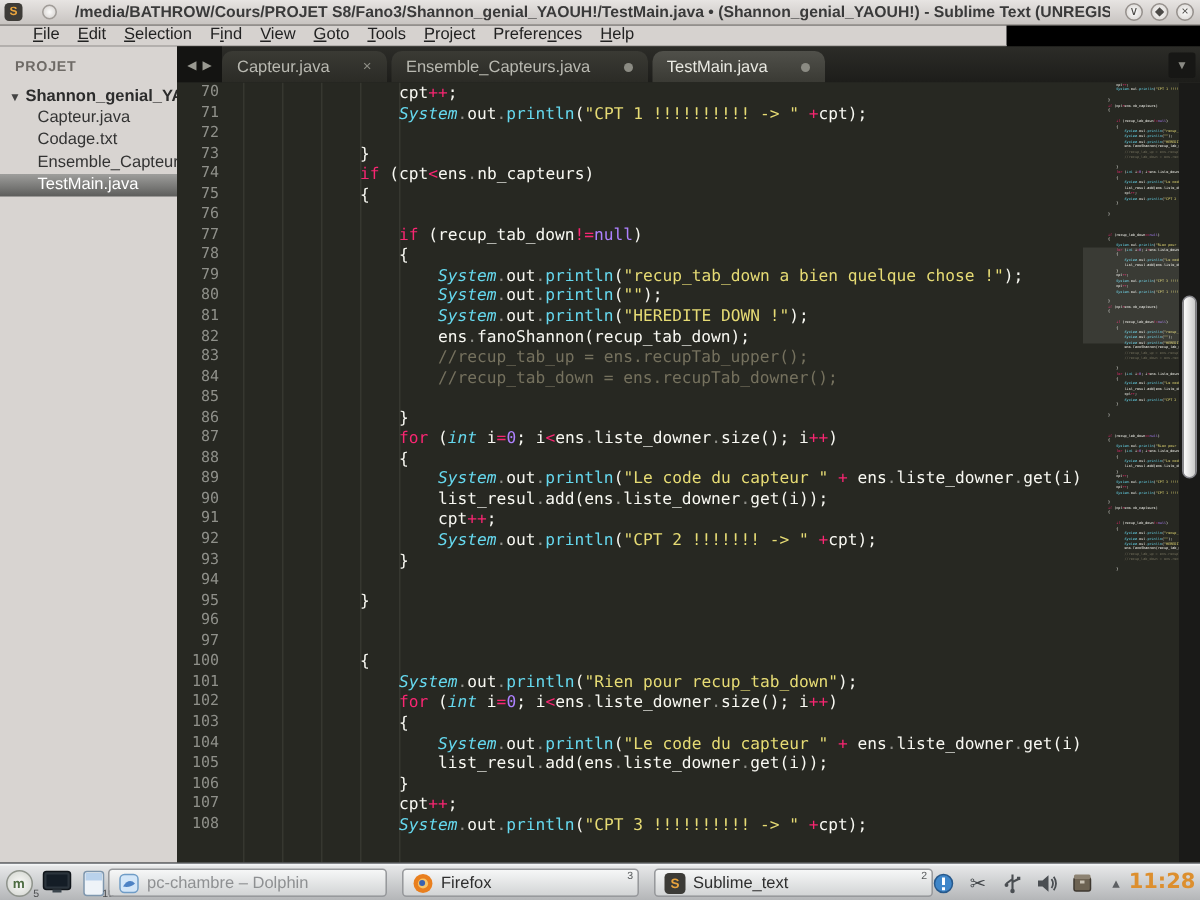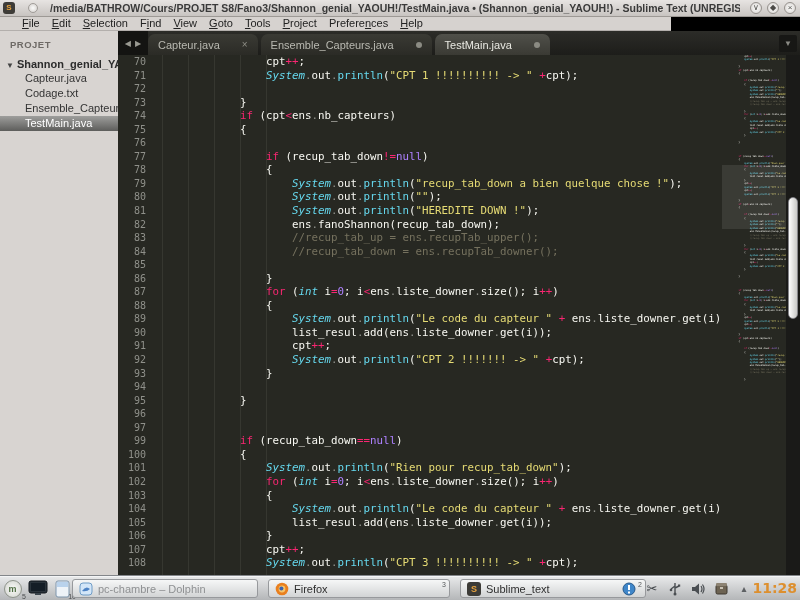--- a/index.html
+++ b/index.html
@@ -189,21 +189,20 @@
           <div class="cl"><span class="ln">88</span><span class="lt"><span class="tp">                </span><span class="tp">{</span></span></div>
           <div class="cl"><span class="ln">89</span><span class="lt"><span class="tp">                    </span><span class="tc">System</span><span class="td">.</span><span class="tp">out</span><span class="td">.</span><span class="tf">println</span><span class="tp">(</span><span class="ts">"Le code du capteur "</span><span class="tp"> </span><span class="tk">+</span><span class="tp"> ens</span><span class="td">.</span><span class="tp">liste_downer</span><span class="td">.</span><span class="tp">get(i)</span><span class="td">.</span></span></div>
           <div class="cl"><span class="ln">90</span><span class="lt"><span class="tp">                    </span><span class="tp">list_resul</span><span class="td">.</span><span class="tp">add(ens</span><span class="td">.</span><span class="tp">liste_downer</span><span class="td">.</span><span class="tp">get(i));</span></span></div>
           <div class="cl"><span class="ln">91</span><span class="lt"><span class="tp">                    </span><span class="tp">cpt</span><span class="tk">++</span><span class="tp">;</span></span></div>
           <div class="cl"><span class="ln">92</span><span class="lt"><span class="tp">                    </span><span class="tc">System</span><span class="td">.</span><span class="tp">out</span><span class="td">.</span><span class="tf">println</span><span class="tp">(</span><span class="ts">"CPT 2 !!!!!!! -&gt; "</span><span class="tp"> </span><span class="tk">+</span><span class="tp">cpt);</span></span></div>
           <div class="cl"><span class="ln">93</span><span class="lt"><span class="tp">                </span><span class="tp">}</span></span></div>
           <div class="cl"><span class="ln">94</span><span class="lt"><span class="tp"></span></span></div>
           <div class="cl"><span class="ln">95</span><span class="lt"><span class="tp">            </span><span class="tp">}</span></span></div>
           <div class="cl"><span class="ln">96</span><span class="lt"><span class="tp"></span></span></div>
           <div class="cl"><span class="ln">97</span><span class="lt"><span class="tp"></span></span></div>
-          <div class="cl"><span class="ln">99</span><span class="lt"><span class="tp">            </span><span class="tk">if</span><span class="tp"> (recup_tab_down</span><span class="tk">==</span><span class="tn">null</span><span class="tp">)</span></span></div>
           <div class="cl"><span class="ln">100</span><span class="lt"><span class="tp">            </span><span class="tp">{</span></span></div>
           <div class="cl"><span class="ln">101</span><span class="lt"><span class="tp">                </span><span class="tc">System</span><span class="td">.</span><span class="tp">out</span><span class="td">.</span><span class="tf">println</span><span class="tp">(</span><span class="ts">"Rien pour recup_tab_down"</span><span class="tp">);</span></span></div>
           <div class="cl"><span class="ln">102</span><span class="lt"><span class="tp">                </span><span class="tk">for</span><span class="tp"> (</span><span class="tc">int</span><span class="tp"> i</span><span class="tk">=</span><span class="tn">0</span><span class="tp">; i</span><span class="tk">&lt;</span><span class="tp">ens</span><span class="td">.</span><span class="tp">liste_downer</span><span class="td">.</span><span class="tp">size(); i</span><span class="tk">++</span><span class="tp">)</span></span></div>
           <div class="cl"><span class="ln">103</span><span class="lt"><span class="tp">                </span><span class="tp">{</span></span></div>
           <div class="cl"><span class="ln">104</span><span class="lt"><span class="tp">                    </span><span class="tc">System</span><span class="td">.</span><span class="tp">out</span><span class="td">.</span><span class="tf">println</span><span class="tp">(</span><span class="ts">"Le code du capteur "</span><span class="tp"> </span><span class="tk">+</span><span class="tp"> ens</span><span class="td">.</span><span class="tp">liste_downer</span><span class="td">.</span><span class="tp">get(i)</span><span class="td">.</span></span></div>
           <div class="cl"><span class="ln">105</span><span class="lt"><span class="tp">                    </span><span class="tp">list_resul</span><span class="td">.</span><span class="tp">add(ens</span><span class="td">.</span><span class="tp">liste_downer</span><span class="td">.</span><span class="tp">get(i));</span></span></div>
           <div class="cl"><span class="ln">106</span><span class="lt"><span class="tp">                </span><span class="tp">}</span></span></div>
           <div class="cl"><span class="ln">107</span><span class="lt"><span class="tp">                </span><span class="tp">cpt</span><span class="tk">++</span><span class="tp">;</span></span></div>
           <div class="cl"><span class="ln">108</span><span class="lt"><span class="tp">                </span><span class="tc">System</span><span class="td">.</span><span class="tp">out</span><span class="td">.</span><span class="tf">println</span><span class="tp">(</span><span class="ts">"CPT 3 !!!!!!!!!! -&gt; "</span><span class="tp"> </span><span class="tk">+</span><span class="tp">cpt);</span></span></div>
         </div>
@@ -344,21 +343,21 @@
     <div class="taskbtns" id="taskbtns">
         <div class="taskbtn muted" style="width: 186px;">
           <span style="display: inline-flex; align-items: center; justify-content: center;">
             <svg width="14" height="14" viewBox="0 0 14 14">
               <rect x="1" y="1" width="12" height="12" rx="3" fill="#d3e6f8" stroke="#6f9cc6"></rect>
               <path d="M3 9 Q7 3 11 7 Q8 10 3 9" fill="#4d82c4"></path>
             </svg>
           </span>
           <span class="wlabel">pc-chambre – Dolphin</span>
         </div>
-        <div class="taskbtn" style="width: 182px;">
+        <div class="taskbtn" style="width: 158px;">
           <span style="display: inline-flex; align-items: center; justify-content: center;">
             <svg width="14" height="14" viewBox="0 0 14 14">
               <circle cx="7" cy="7" r="6.3" fill="#e97f1e"></circle>
               <circle cx="7" cy="7" r="3.4" fill="#f6c46a"></circle>
               <circle cx="6.4" cy="6.6" r="2" fill="#3a62b0"></circle>
             </svg>
           </span>
           <span class="wlabel">Firefox</span>
           <span class="wbadge">3</span>
         </div>

